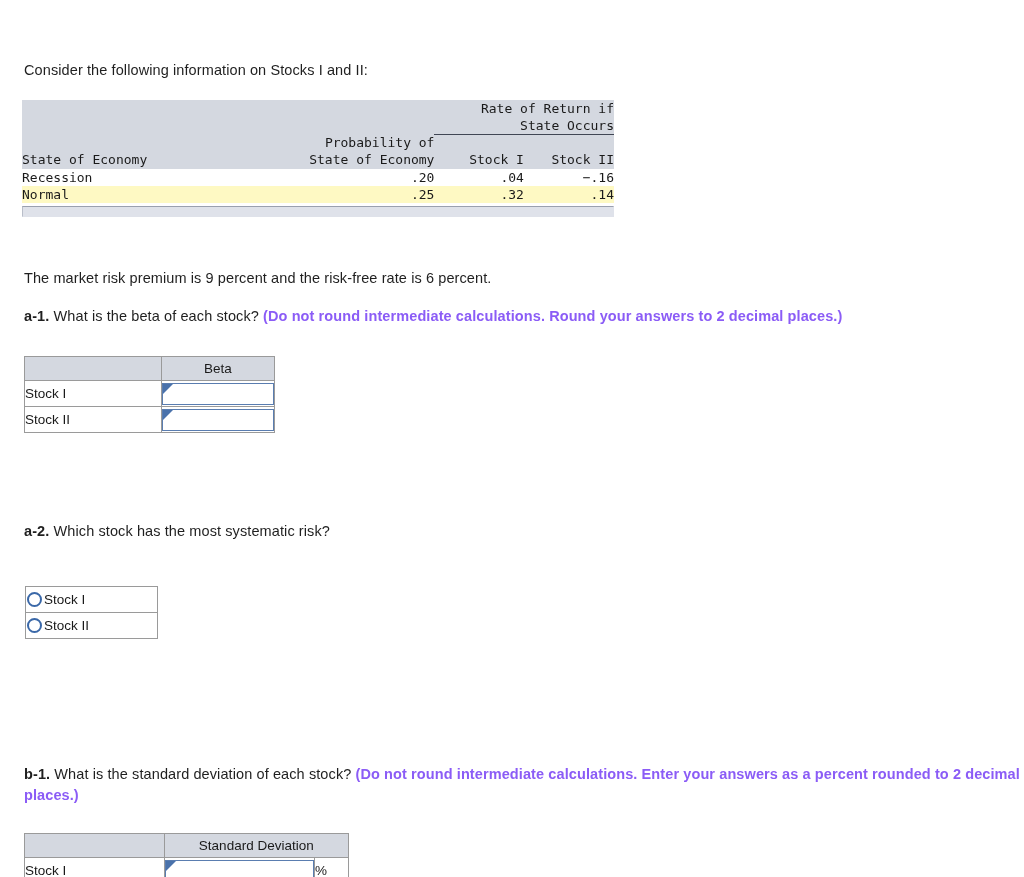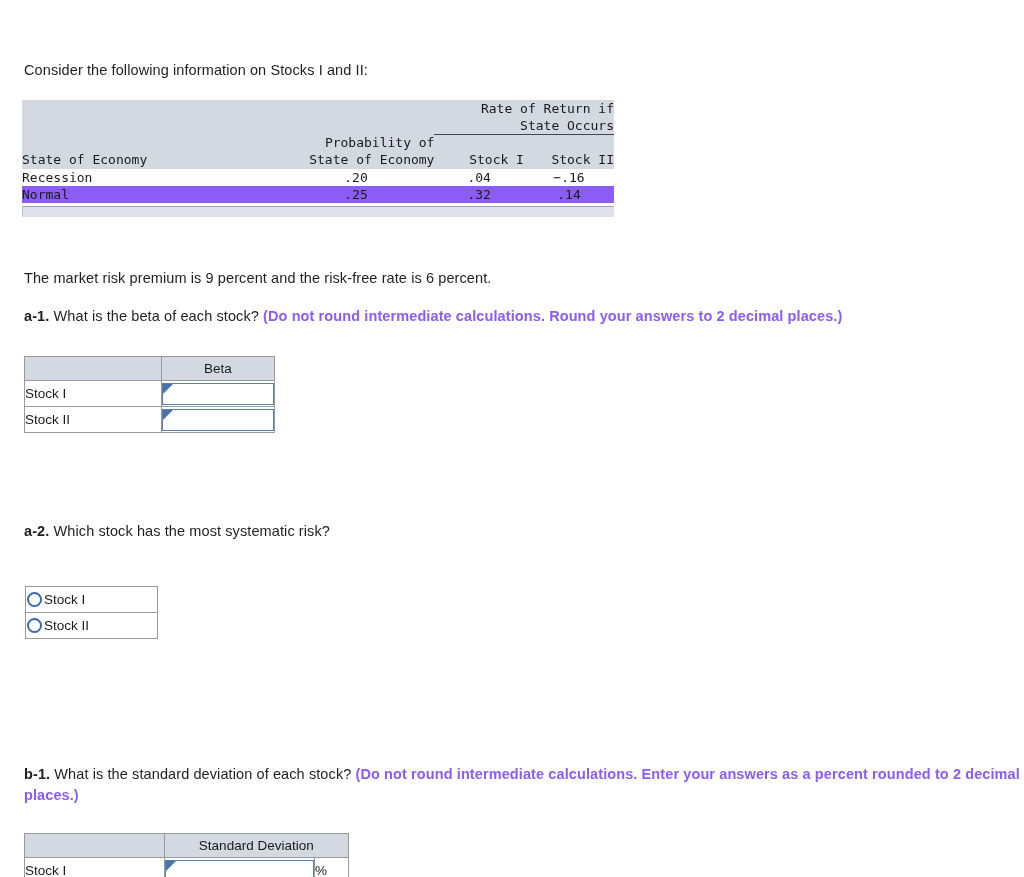--- a/index.html
+++ b/index.html
@@ -80,23 +80,23 @@
   .dt-prob-top {
     text-align: right;
     padding-right: 10px;
     vertical-align: bottom;
   }
   .dt-body-row td {
     padding-top: 1px;
     padding-bottom: 1px;
     line-height: 1.33;
   }
-  .dt-body-row.stripe { background: #8b5cf6; }
+  .dt-body-row.stripe { background: #fef9c3; }
   .dt-cell-state { text-align: left; padding-left: 17px; }
-  .dt-cell-num { text-align: center; padding-right: 10px; }
+  .dt-cell-num { text-align: right; padding-right: 10px; }
   .dt-footbar {
     margin-top: 3px;
     height: 11px;
     background: #dfe2ea;
     border-top: 1.6px solid #9aa0ae;
     border-left: 1.6px solid #b9bec9;
     border-right: 1px solid #dfe2ea;
     border-bottom: 1px solid #dfe2ea;
   }
 

